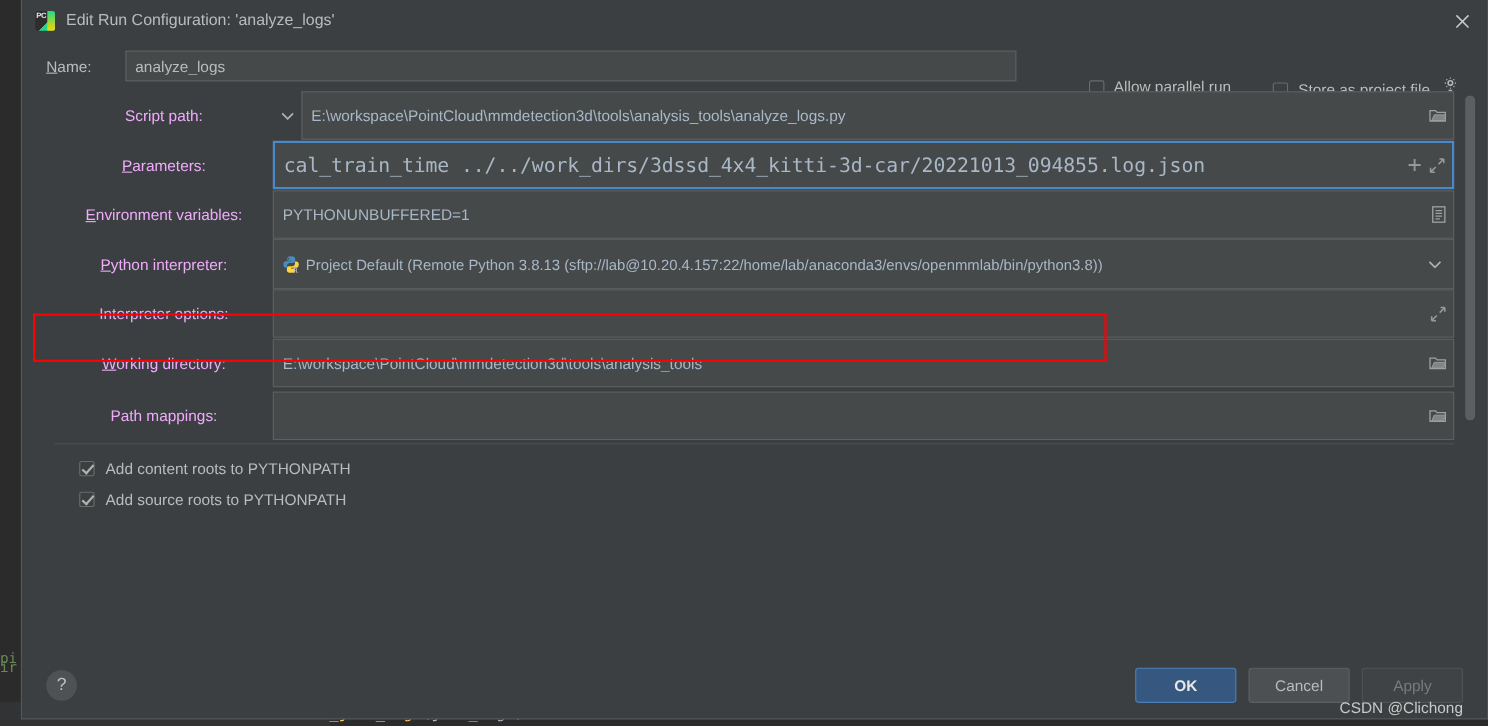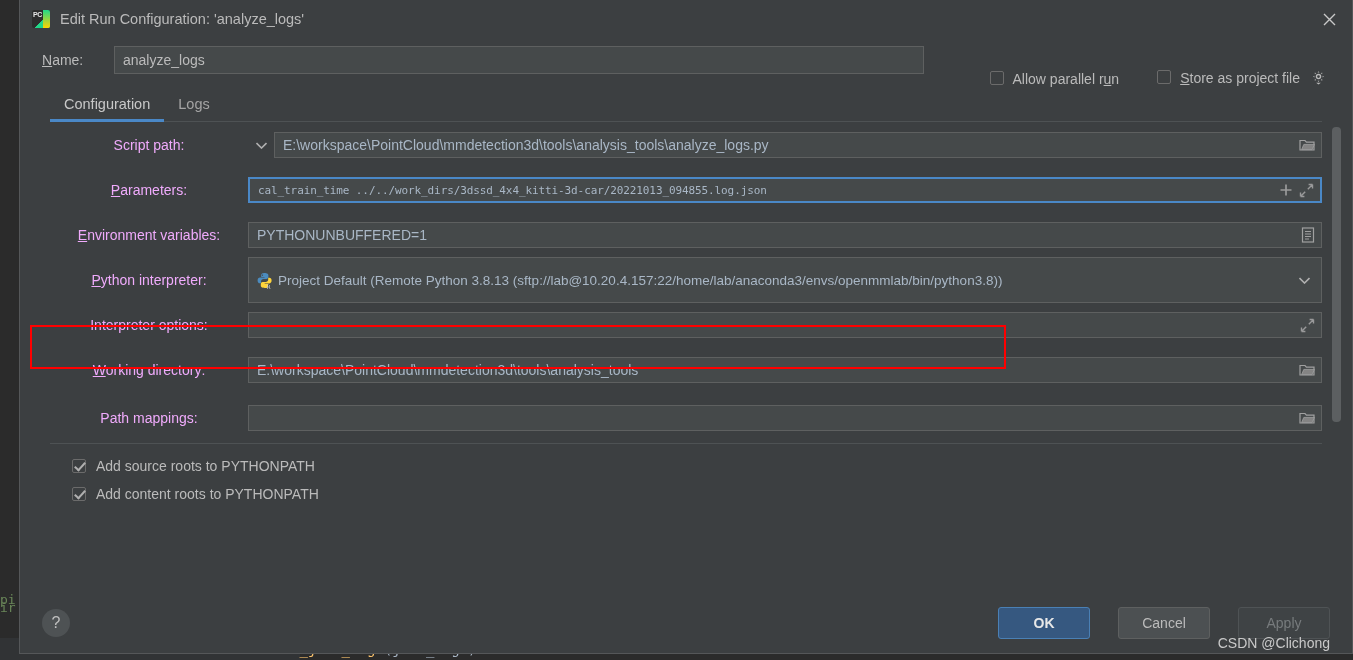--- a/index.html
+++ b/index.html
@@ -108,21 +108,21 @@
     font-size: 14px;
     padding: 0 8px;
     font-family: "Liberation Sans", sans-serif;
     outline: none;
   }
   .top-checks {
     margin-left: auto;
     display: flex; align-items: center; gap: 38px;
     padding-right: 8px;
   }
-  .chk-wrap { display: flex; align-items: flex-start; gap: 9px; cursor: pointer; margin-top: 38px; }
+  .chk-wrap { display: flex; align-items: flex-end; gap: 9px; cursor: pointer; margin-top: 38px; }
   .chkbox {
     width: 14px; height: 14px;
     border: 1px solid #6b6b6b;
     background: #3c3f41;
     border-radius: 2px;
     position: relative;
     flex: 0 0 14px;
   }
   .chkbox.checked::after {
     content: "";
@@ -187,21 +187,21 @@
     height: 30px;
     margin-bottom: 15px;
   }
   .row.tight { margin-bottom: 10px; margin-top: 18px; }
   .lbl {
     width: 198px; flex: 0 0 198px;
     font-size: 14px; color: #f0abfc; text-align: center;
   }
   .field {
     flex: 1 1 auto;
-    height: 26px;
+    height: 44px;
     background: #45494a;
     border: 1px solid #5e6060;
     display: flex; align-items: center;
     padding: 0 6px 0 8px;
     position: relative;
     color: #a9b7c6;
     font-size: 14px;
     overflow: hidden;
   }
   .field.focused {
@@ -209,21 +209,21 @@
     background: #45494a;
   }
   .field .val {
     flex: 1 1 auto;
     white-space: nowrap;
     overflow: hidden;
     color: #a9b7c6;
   }
   .field .val.mono {
     font-family: "DejaVu Sans Mono", monospace;
-    font-size: 11px;
+    font-size: 18px;
     letter-spacing: -0.1px;
   }
   .field-ico {
     flex: 0 0 auto;
     margin-left: 6px;
     display: flex; align-items: center; justify-content: center;
     cursor: pointer;
     opacity: .85;
   }
   .dropdown-caret {
@@ -289,21 +289,21 @@
     width: 28px; height: 28px;
     border-radius: 50%;
     background: #4e5254;
     color: #c0c0c0;
     display: flex; align-items: center; justify-content: center;
     font-size: 16px;
     cursor: pointer;
   }
   .btns {
     margin-left: auto;
-    display: flex; align-items: center; gap: 28px;
+    display: flex; align-items: center; gap: 11px;
   }
   .btn {
     min-width: 92px; height: 32px;
     padding: 0 18px;
     border-radius: 3px;
     border: 1px solid #5e6060;
     background: #4c5052;
     color: #bbbbbb;
     font-size: 14px;
     display: flex; align-items: center; justify-content: center;
@@ -382,24 +382,20 @@
           <svg width="15" height="15" viewBox="0 0 16 16">
             <circle cx="8" cy="7" r="2.2" fill="none" stroke="#b8b8b8" stroke-width="1.5"></circle>
             <path d="M8 1.2 L9 2.6 L7 2.6 Z M8 12.8 L7 11.4 L9 11.4 Z M2.2 7 L3.6 6 L3.6 8 Z M13.8 7 L12.4 8 L12.4 6 Z M3.9 2.9 L5.6 3.2 L4.2 4.6 Z M12.1 11.1 L10.4 10.8 L11.8 9.4 Z M12.1 2.9 L11.8 4.6 L10.4 3.2 Z M3.9 11.1 L4.2 9.4 L5.6 10.8 Z" fill="#b8b8b8"></path>
             <path d="M5.5 13.5 L8 15.5 L10.5 13.5 Z" fill="#b8b8b8"></path>
           </svg>
         </div>
       </div>
     </div>
   </div>
 
-  <div class="tabs">
-    <div class="tab active">Configuration</div>
-    <div class="tab">Logs</div>
-  </div>
 
   <div class="dialog-body">
     <div class="vscroll"></div>
     <div class="scroll-area">
 
       <div class="row">
         <div class="lbl">Script path:</div>
         <div class="dropdown-caret">
           <svg width="11" height="7" viewBox="0 0 11 7">
               <path d="M0.5 1 L5.5 6 L10.5 1" fill="none" stroke="#b0b0b0" stroke-width="1.6"></path>
@@ -511,25 +507,25 @@
               <path d="M2.6 11.6 L4.8 6.4 H15.4 L13.2 11.6 Z" fill="#8f8f8f" stroke="#b0b0b0" stroke-width="0.8"></path>
             </svg>
           </span>
         </div>
       </div>
 
       <div class="sep-line"></div>
 
       <div class="check-row">
         <div class="chkbox checked"></div>
-        <div class="chk-label">Add source roots to PYTHONPATH</div>
+        <div class="chk-label">Add content roots to PYTHONPATH</div>
       </div>
       <div class="check-row">
         <div class="chkbox checked"></div>
-        <div class="chk-label">Add content roots to PYTHONPATH</div>
+        <div class="chk-label">Add source roots to PYTHONPATH</div>
       </div>
 
     </div>
 
     <div class="redbox"></div>
   </div>
 
   <div class="footer">
     <div class="help-btn">?</div>
     <div class="btns">

